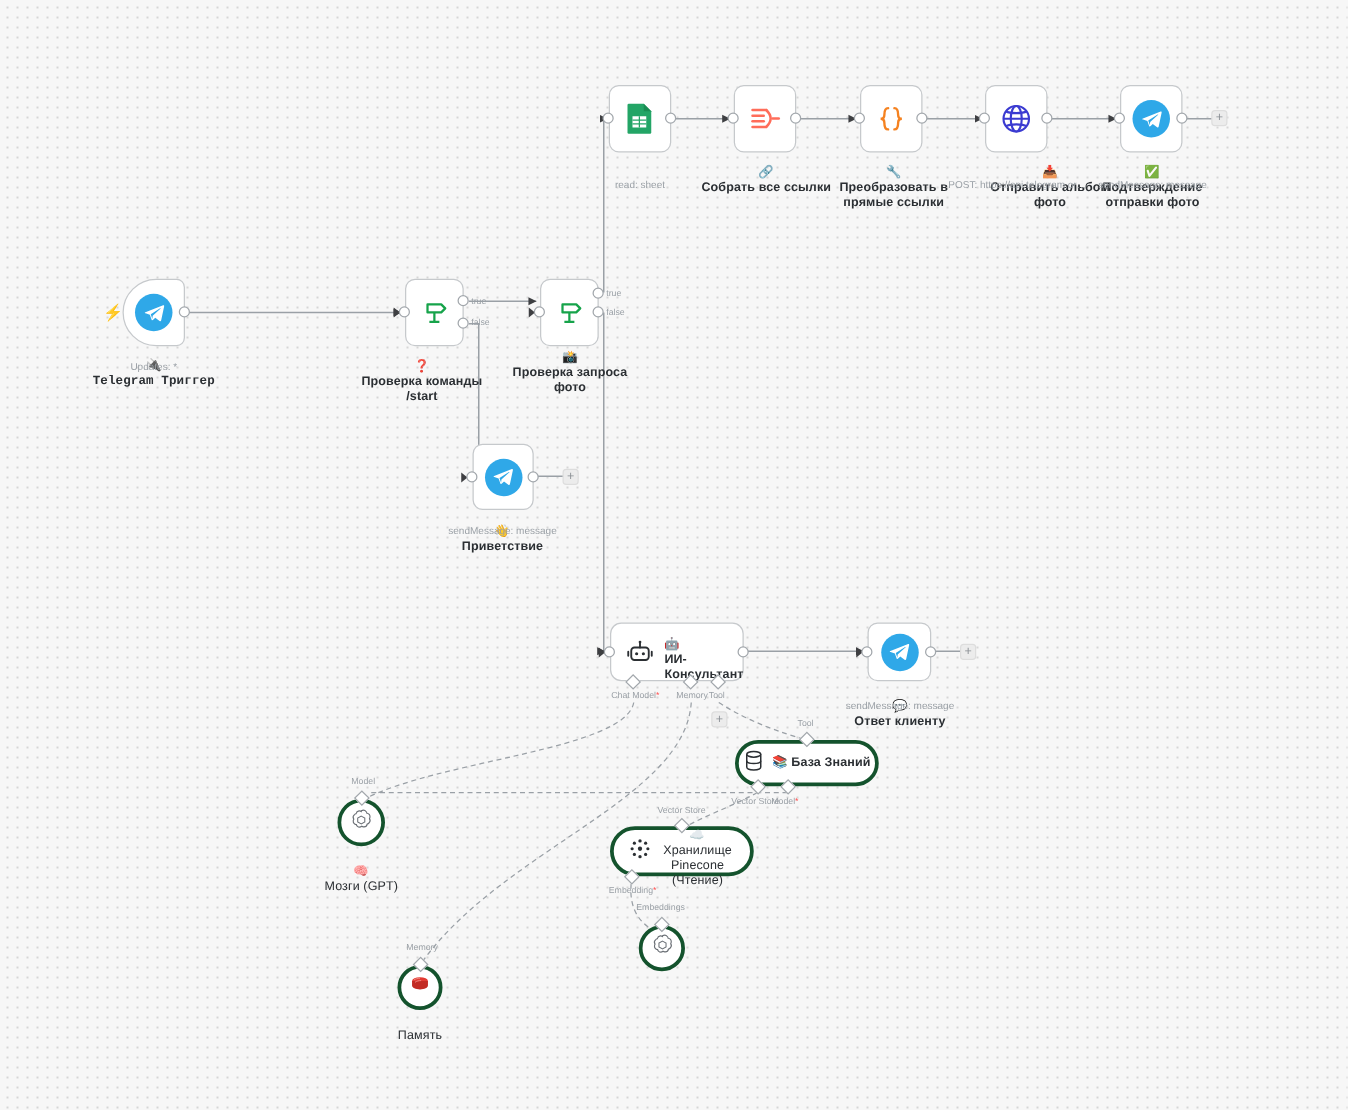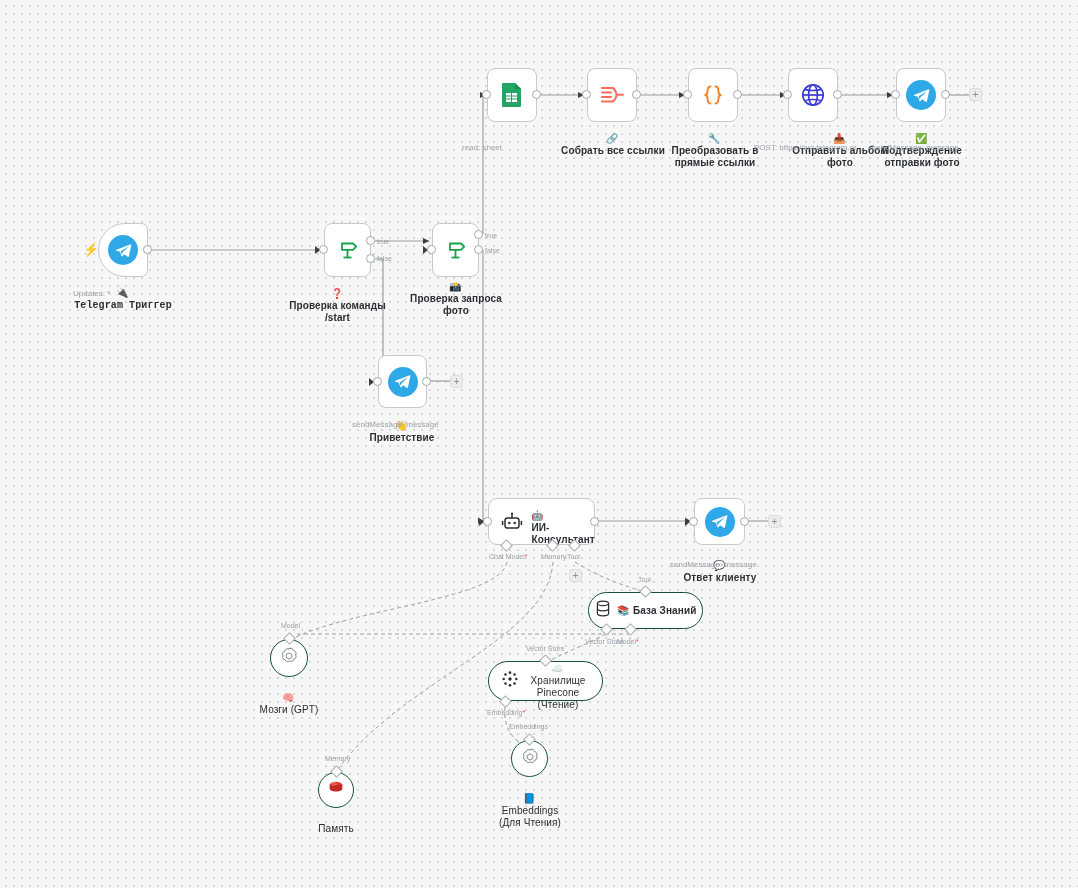--- a/index.html
+++ b/index.html
@@ -20,31 +20,31 @@
   
   .node{position:absolute;box-sizing:border-box;background:#ffffff;
         border:1px solid #c6c9cc;border-radius:8px;
         display:flex;align-items:center;justify-content:center;}
   .node.trigger{border-top-left-radius:32px;border-bottom-left-radius:32px;}
   .node.agent{border-radius:9px;}
   .node .glyph{display:flex;align-items:center;justify-content:center;}
 
   
   .subnode{position:absolute;box-sizing:border-box;background:#ffffff;
-           border:1px solid #14532d;display:flex;align-items:center;
+           border:3px solid #14532d;display:flex;align-items:center;
            justify-content:center;}
   .subnode.circle{border-radius:50%;}
   .subnode.pill{border-radius:28px;padding:0 12px;gap:7px;}
 
   
   .lbl{position:absolute;text-align:center;color:#2b2f33;
        font-size:10px;line-height:12px;font-weight:bold;
        letter-spacing:.1px;white-space:pre-line;}
   .lbl.normal{font-weight:normal;}
-  .sub{position:absolute;color:#9aa0a6;
+  .sub{position:absolute;text-align:center;color:#9aa0a6;
        font-size:8px;line-height:10px;white-space:pre-line;}
   .emoji{font-size:10px;}
 
   
   .port-lbl{position:absolute;color:#9aa0a6;font-size:7px;line-height:8px;
             white-space:nowrap;}
   .port-lbl .req{color:#ff4d4d;}
 
   
   .port{position:absolute;width:9px;height:9px;border-radius:50%;
@@ -410,25 +410,20 @@
   <div class="subnode circle" style="left:511px;top:740px;width:37px;height:37px;">
     <span class="glyph">
       <svg width="20" height="20" viewBox="0 0 24 24">
         <path fill="none" stroke="#6b7076" stroke-width="1.1" d="M12 3.2c1.6-1 3.7-.6 4.8.9.3.4.5.9.6 1.4 1.7.2 3 1.7 3 3.4 0 .6-.2 1.2-.5 1.8.9 1.4.6 3.3-.7 4.4-.4.4-1 .6-1.5.8-.3 1.7-1.9 2.9-3.6 2.7-.6-.1-1.1-.3-1.6-.6-1.3 1.1-3.2 1-4.4-.2-.4-.4-.7-.9-.8-1.4-1.7-.2-3-1.7-3-3.4 0-.6.2-1.2.5-1.8-.9-1.4-.6-3.3.7-4.4.4-.4 1-.6 1.5-.8.3-1.4 1.4-2.5 2.9-2.7 1-.1 1.4.1 2.1.5z"></path>
         <path fill="none" stroke="#6b7076" stroke-width="1" d="M12 8.3l3.4 1.9v3.6L12 15.7l-3.4-1.9v-3.6z"></path>
       </svg>
     </span>
   </div>
   <div class="diamond" style="left:525px;top:735px;"></div>
   <div class="port-lbl" style="left:509px;top:723px;">Embeddings</div>
-  <div class="lbl normal" style="left:480px;top:781px;width:100px;">
-    <span class="emoji">📘</span>
-    <span>Embeddings
-(Для Чтения)</span>
-  </div>
 
   <div class="subnode circle" style="left:318px;top:772px;width:36px;height:36px;">
     <span class="glyph">
       <svg width="20" height="20" viewBox="0 0 22 22">
         <ellipse cx="11" cy="7.5" rx="7" ry="3.3" fill="#e23b33"></ellipse>
         <path d="M4 7.5v4c0 1.9 3.1 3.4 7 3.4s7-1.5 7-3.4v-4z" fill="#c22b24"></path>
         <g stroke="#f28e88" stroke-width="0.8" fill="none">
           <path d="M5.6 6.6c1.6-1 3.3-1.5 5.4-1.5"></path>
           <path d="M6.6 8.6c1.6-1 3.3-1.5 5.4-1.5"></path>
         </g>

